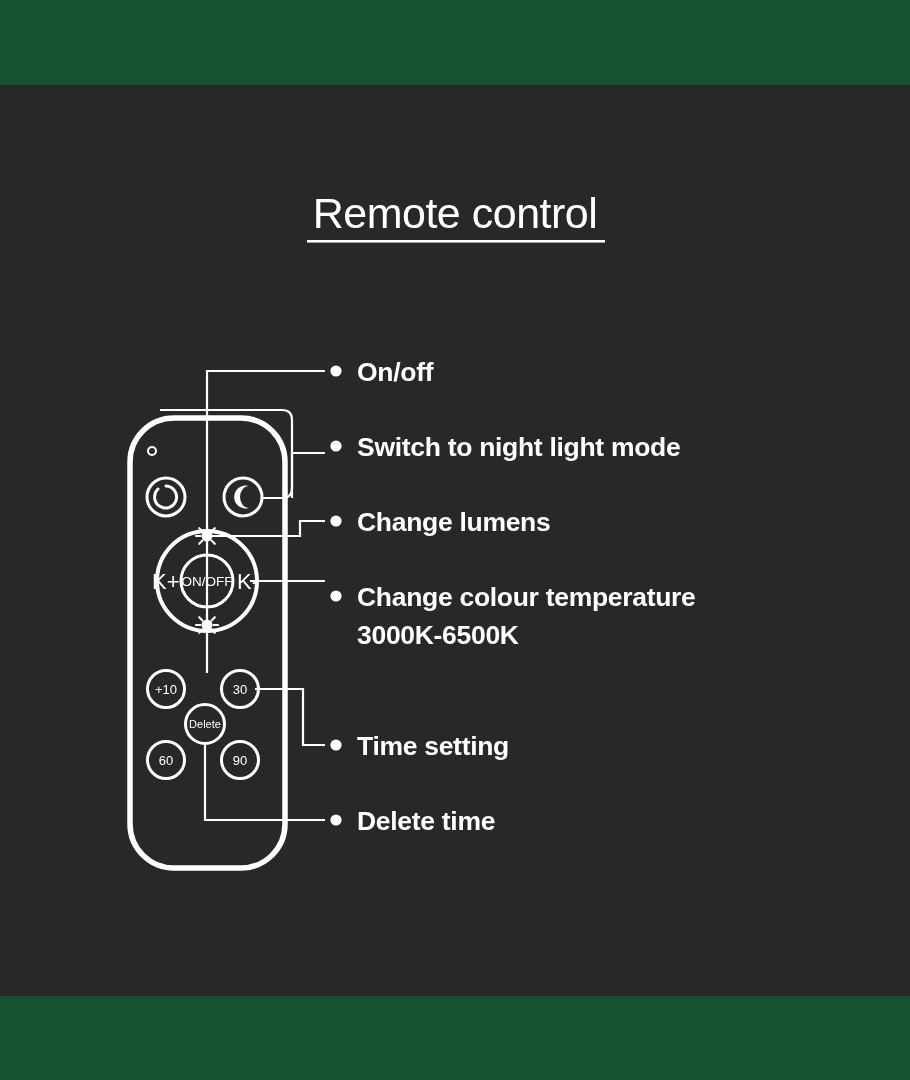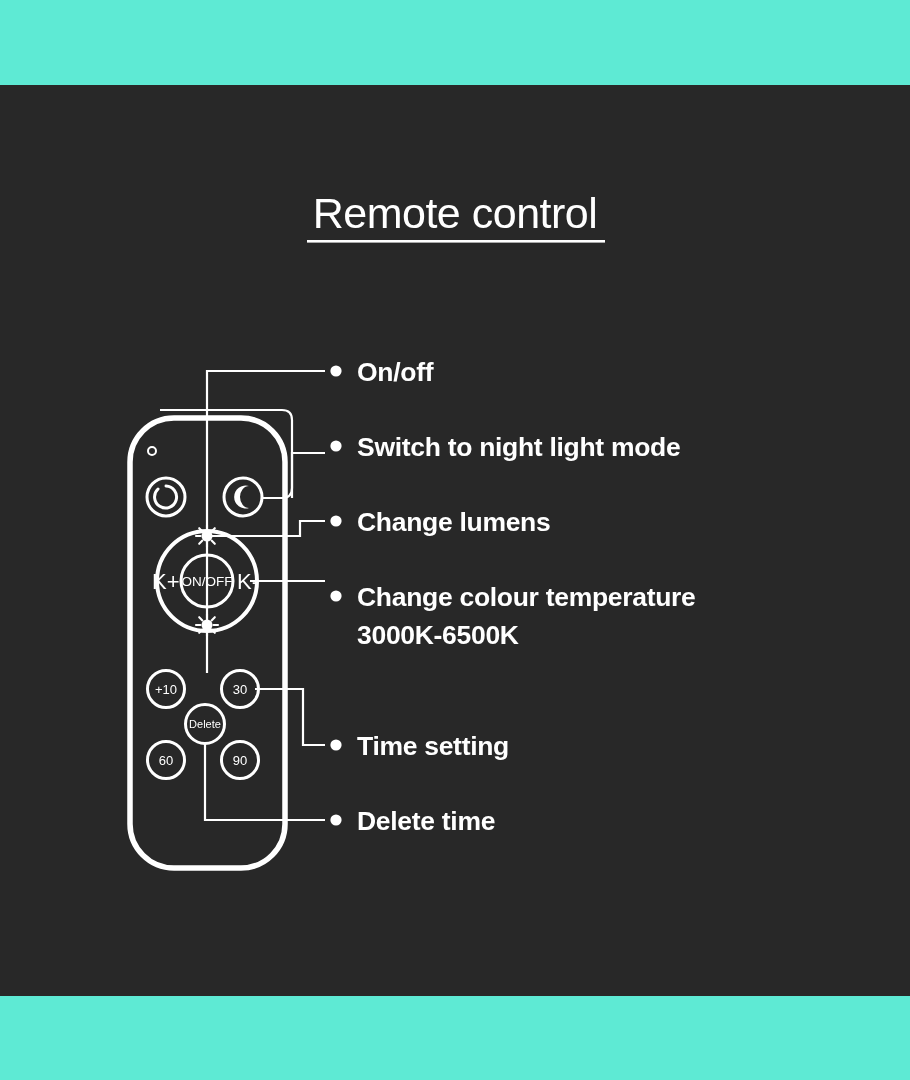--- a/index.html
+++ b/index.html
@@ -10,21 +10,21 @@
   body {
     width: 910px;
     height: 1080px;
     font-family: "Liberation Sans", sans-serif;
     overflow: hidden;
   }
   #page {
     position: relative;
     width: 910px;
     height: 1080px;
-    background: #5eead4;
+    background: #14532d;
     text-decoration: underline;
   }
   #panel {
     position: absolute;
     left: 0;
     top: 85px;
     width: 910px;
     height: 911px;
     background: #282828;
   }

